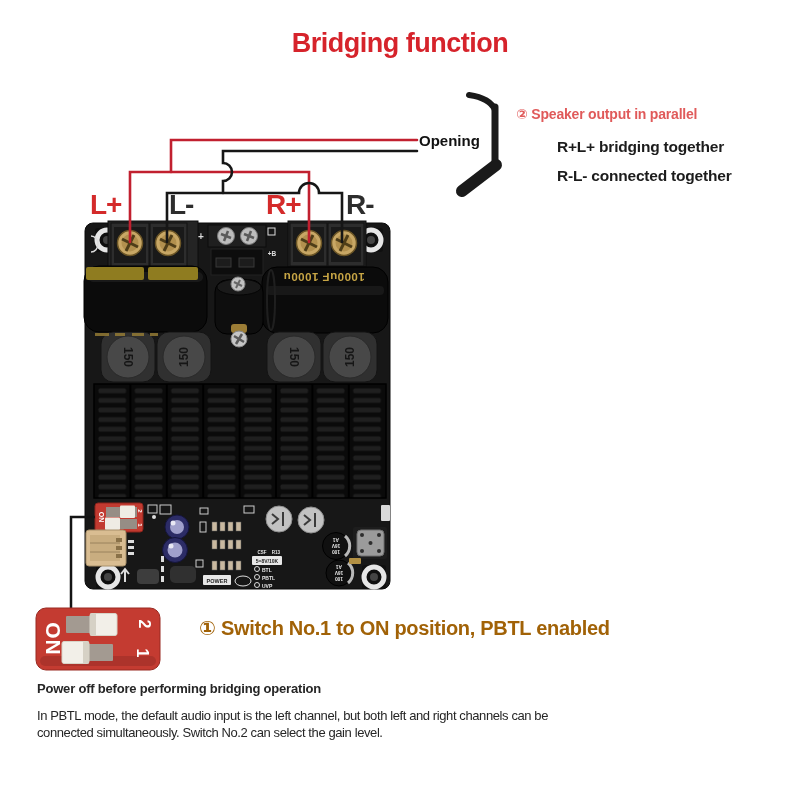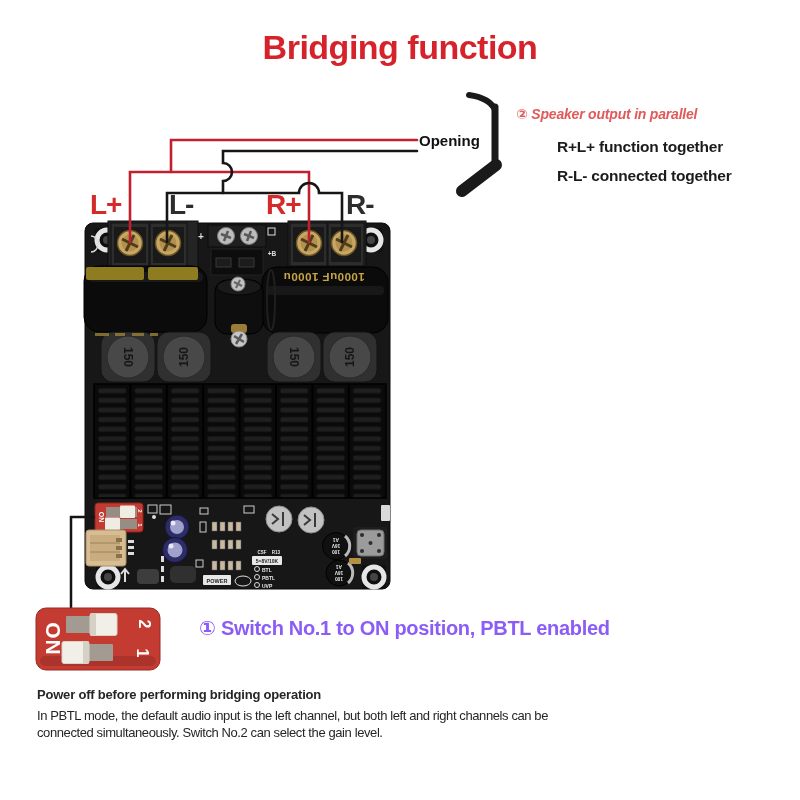--- a/index.html
+++ b/index.html
@@ -1,29 +1,29 @@
 <!DOCTYPE html>
 <html><head>
 <meta charset="utf-8">
 <style>
   html,body{margin:0;padding:0;background:#ffffff;}
   #page{position:relative;width:800px;height:800px;background:#ffffff;overflow:hidden;
         font-family:"Liberation Sans","DejaVu Sans",sans-serif;}
   #gfx{position:absolute;left:0;top:0;}
   .abs{position:absolute;white-space:nowrap;}
-  .title{left:0;right:0;top:28px;text-align:center;font-size:34px;font-weight:bold;
+  .title{left:0;right:0;top:28px;text-align:center;font-size:27px;font-weight:bold;
          color:#d6232b;letter-spacing:-0.5px;}
   .term{font-size:28px;font-weight:bold;letter-spacing:-1px;}
   .term.red{color:#d42a2a;} .term.blk{color:#2d2d2d;}
   .opening{left:419px;top:132px;font-size:15px;font-weight:bold;color:#111;}
-  .par-head{left:516px;top:106px;font-size:14px;font-weight:bold;color:#e05a5a;letter-spacing:-0.2px;font-style:italic;}
+  .par-head{left:516px;top:106px;font-size:14px;font-weight:bold;color:#e05a5a;letter-spacing:-0.2px;}
   .par-line1{left:557px;top:138px;font-size:15.5px;font-weight:bold;color:#1c1c1c;letter-spacing:-0.2px;}
   .par-line2{left:557px;top:167px;font-size:15.5px;font-weight:bold;color:#1c1c1c;letter-spacing:-0.2px;text-align:center;}
-  .step1{left:199px;top:616px;font-size:20px;font-weight:bold;color:#8b5cf6;letter-spacing:-0.3px;text-align:center;}
-  .warning{left:37px;top:681px;font-size:13px;font-weight:bold;color:#262626;letter-spacing:-0.2px;margin-top:6px;}
+  .step1{left:199px;top:616px;font-size:20px;font-weight:bold;color:#a16207;letter-spacing:-0.3px;text-align:center;}
+  .warning{left:37px;top:681px;font-size:13px;font-weight:bold;color:#262626;letter-spacing:-0.2px;}
   .note{left:37px;top:708px;width:512px;font-size:13px;font-weight:normal;color:#262626;
         letter-spacing:-0.4px;line-height:1.3;white-space:normal;}
 </style>
 </head>
 <body>
 
 <div id="page">
 
 <svg id="gfx" width="800" height="800" viewBox="0 0 800 800">
   <defs>
@@ -351,20 +351,20 @@
 
   <div class="abs title">Bridging function</div>
 
   <div class="abs term red" style="left:90px;top:189px;">L+</div>
   <div class="abs term blk" style="left:169px;top:189px;">L-</div>
   <div class="abs term red" style="left:266px;top:189px;">R+</div>
   <div class="abs term blk" style="left:346px;top:189px;">R-</div>
 
   <div class="abs opening">Opening</div>
   <div class="abs par-head">② Speaker output in parallel</div>
-  <div class="abs par-line1">R+L+ function together</div>
+  <div class="abs par-line1">R+L+ bridging together</div>
   <div class="abs par-line2">R-L- connected together</div>
 
   <div class="abs step1">① Switch No.1 to ON position, PBTL enabled</div>
 
   <div class="abs warning">Power off before performing bridging operation</div>
   <div class="abs note">In PBTL mode, the default audio input is the left channel, but both left and right channels can be connected simultaneously. Switch No.2 can select the gain level.</div>
 </div>
 
 </body></html>

